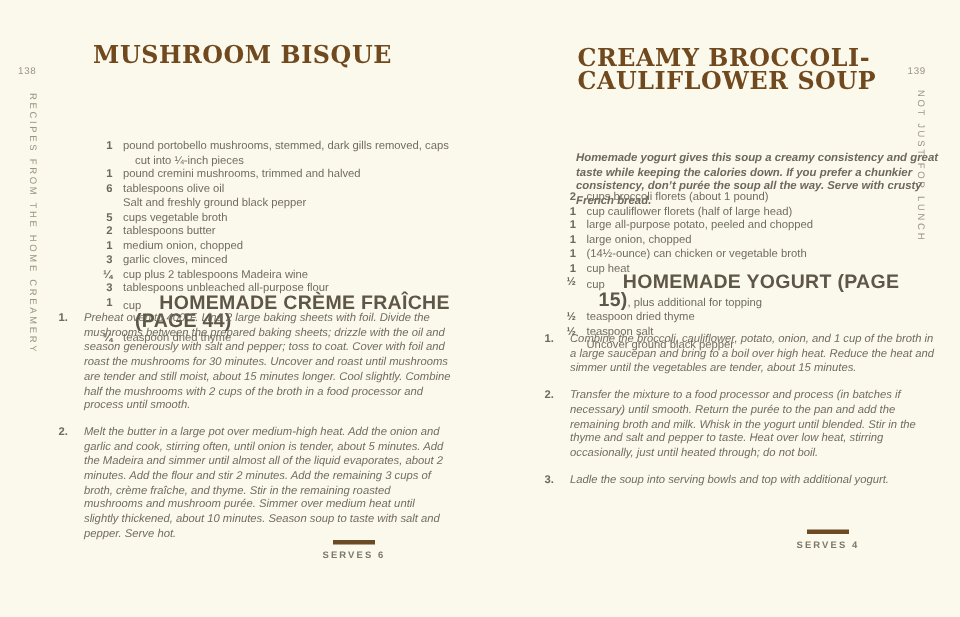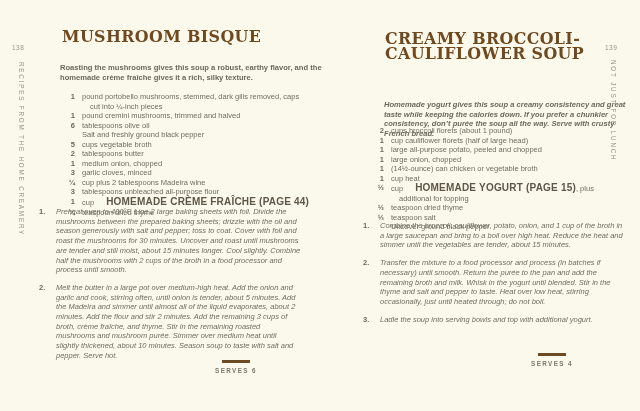--- a/index.html
+++ b/index.html
@@ -33,21 +33,21 @@
     position:absolute;
     font-size:7.6px;line-height:9.6px;font-weight:700;color:#6d695c;
   }
   .ingredients{position:absolute;font-size:7.5px;line-height:9.55px;}
   .ing-row{display:flex;}
   .ing-qty{
     width:15px;flex:0 0 15px;text-align:right;padding-right:7px;
     font-weight:700;color:#6d695c;
   }
   .ing-txt{padding-left:8px;text-indent:-8px;}
-  .ing-ref{font-weight:700;color:#5e5747;font-size:10px;letter-spacing:.2px;padding-left:10px;}
+  .ing-ref{font-weight:700;color:#5e5747;font-size:13px;letter-spacing:.2px;padding-left:10px;}
 
   .steps{position:absolute;font-size:7.5px;line-height:9.7px;}
   .step-row{display:flex;margin-bottom:8px;}
   .step-num{width:10px;flex:0 0 10px;font-weight:700;color:#6d695c;}
   .step-txt{padding-left:7px;font-style:italic;}
 
   .serves{position:absolute;text-align:center;}
   .serves-rule{height:3px;background:#6b4a24;margin:0 auto 4px auto;}
   .serves-label{
     font-size:6.3px;font-weight:700;letter-spacing:1.4px;color:#7c7768;
@@ -75,21 +75,20 @@
 </style>
 </head>
 <body>
 
 <div class="page" id="page-left">
   <div class="page-num" id="l-pagenum">138</div>
   <div class="spine" id="l-spine">RECIPES FROM THE HOME CREAMERY</div>
   <div class="recipe-title" id="l-title">
     <div>MUSHROOM BISQUE</div>
   </div>
-  <div class="intro" id="l-intro">Roasting the mushrooms gives this soup a robust, earthy flavor, and the homemade crème fraîche gives it a rich, silky texture.</div>
   <div class="ingredients" id="l-ingredients">
       <div class="ing-row">
         <span class="ing-qty">1</span>
         <span class="ing-txt">pound portobello mushrooms, stemmed, dark gills removed, caps cut into ¼-inch pieces</span>
       </div>
       <div class="ing-row">
         <span class="ing-qty">1</span>
         <span class="ing-txt">pound cremini mushrooms, trimmed and halved</span>
       </div>
       <div class="ing-row">

